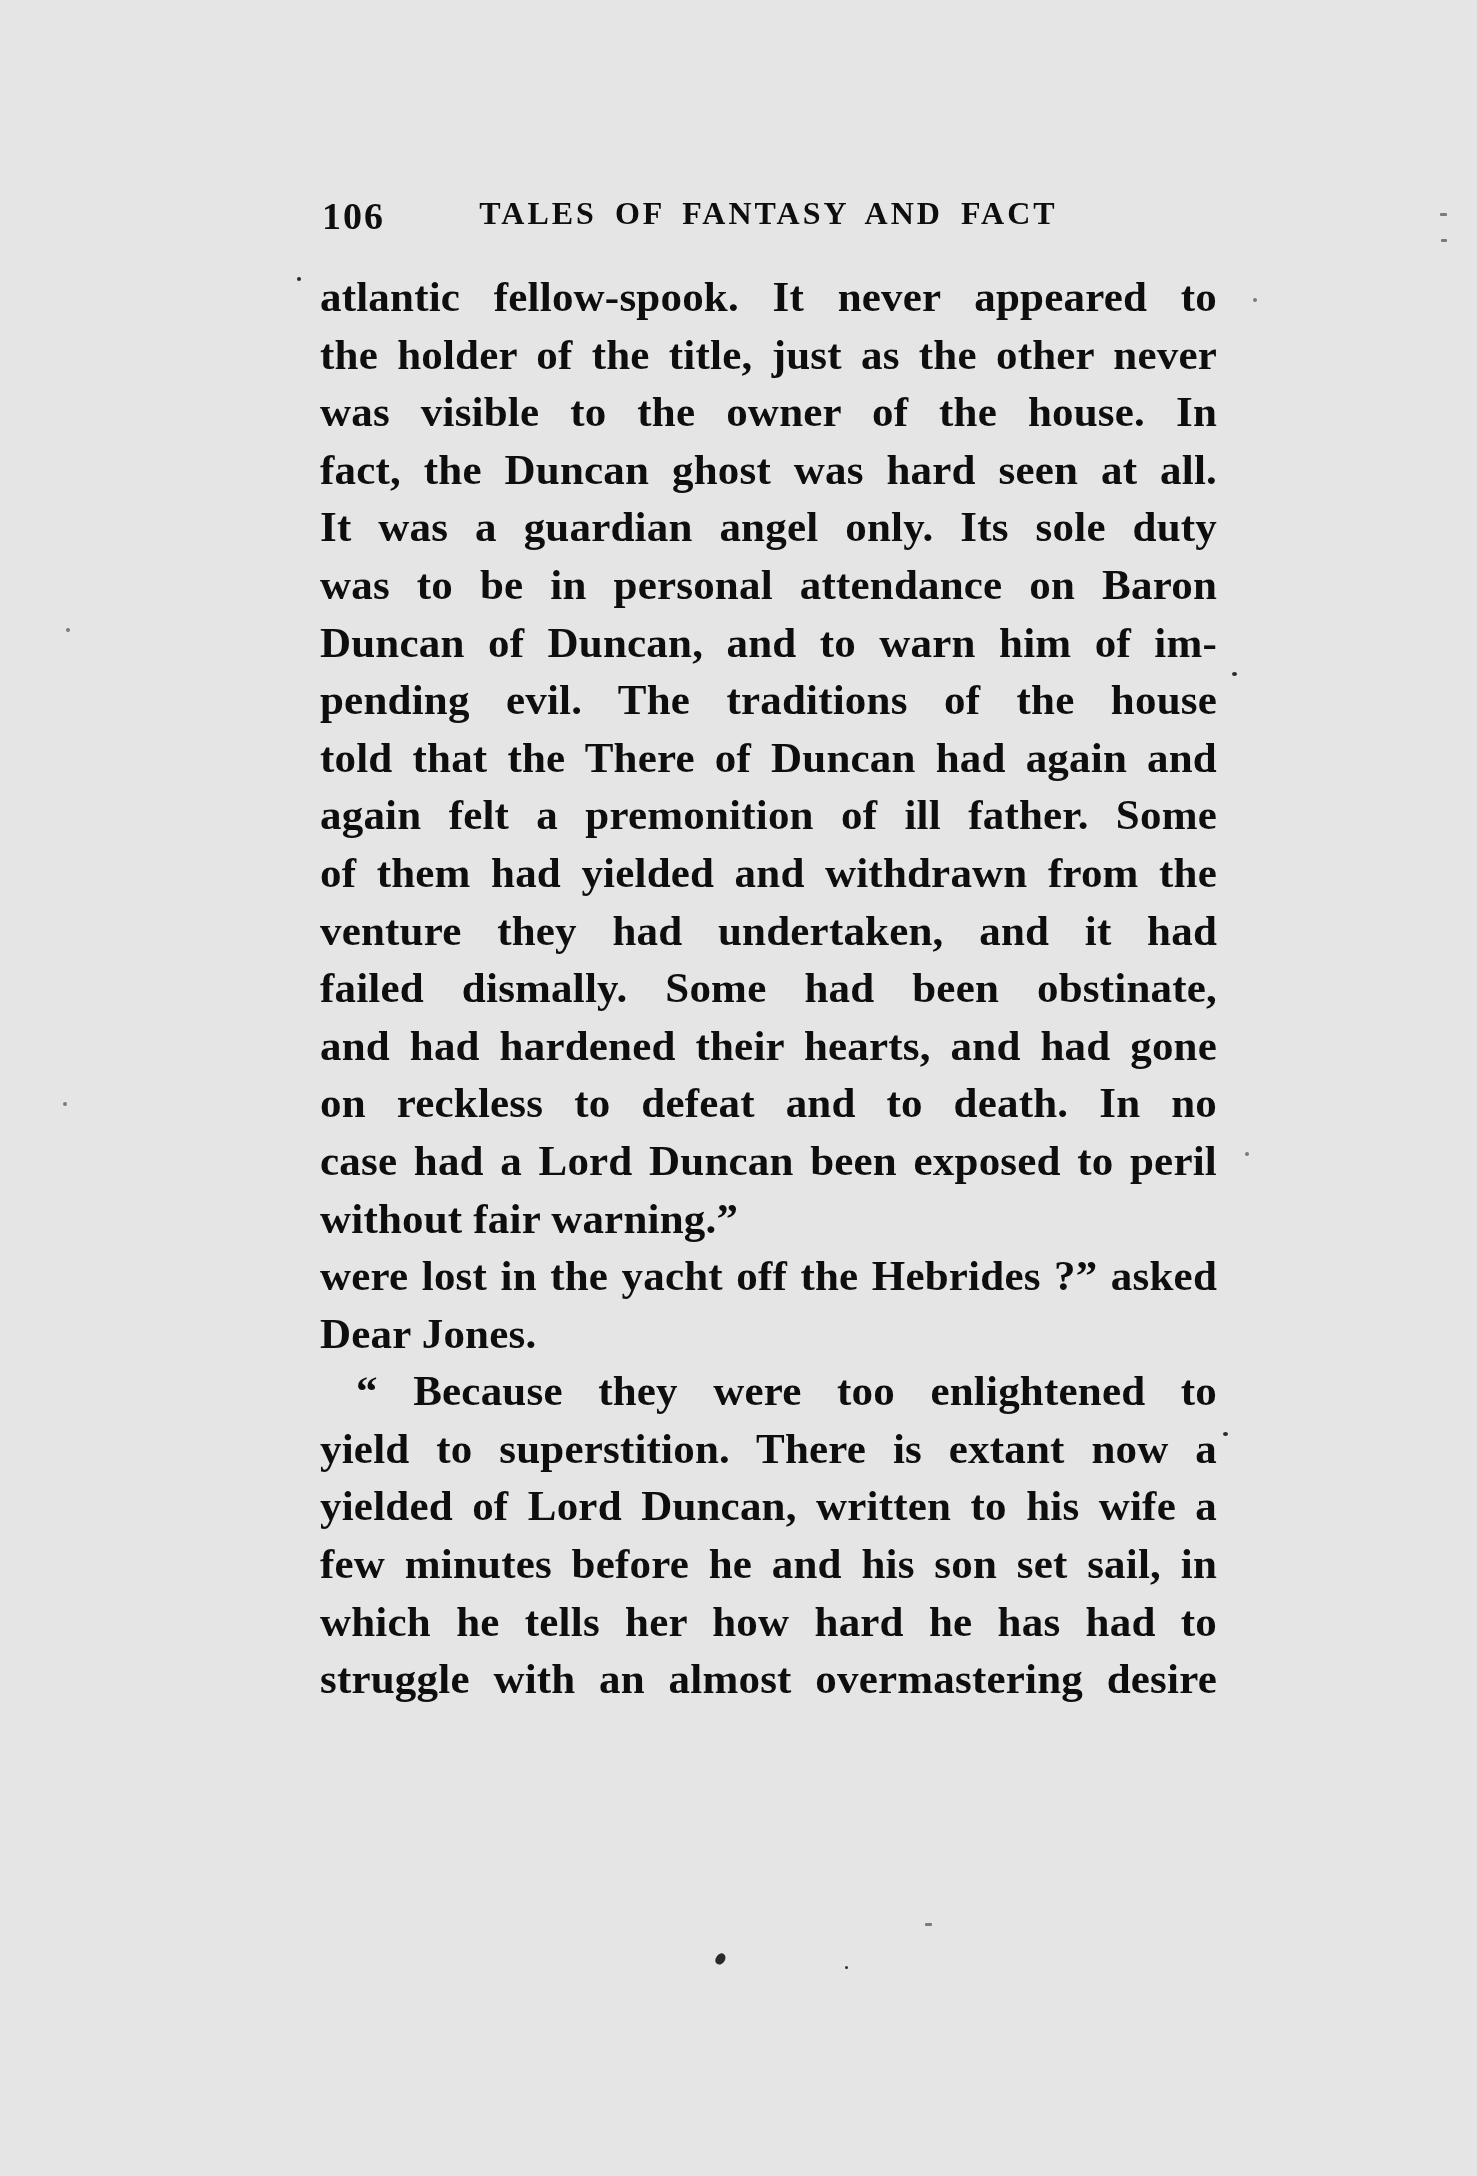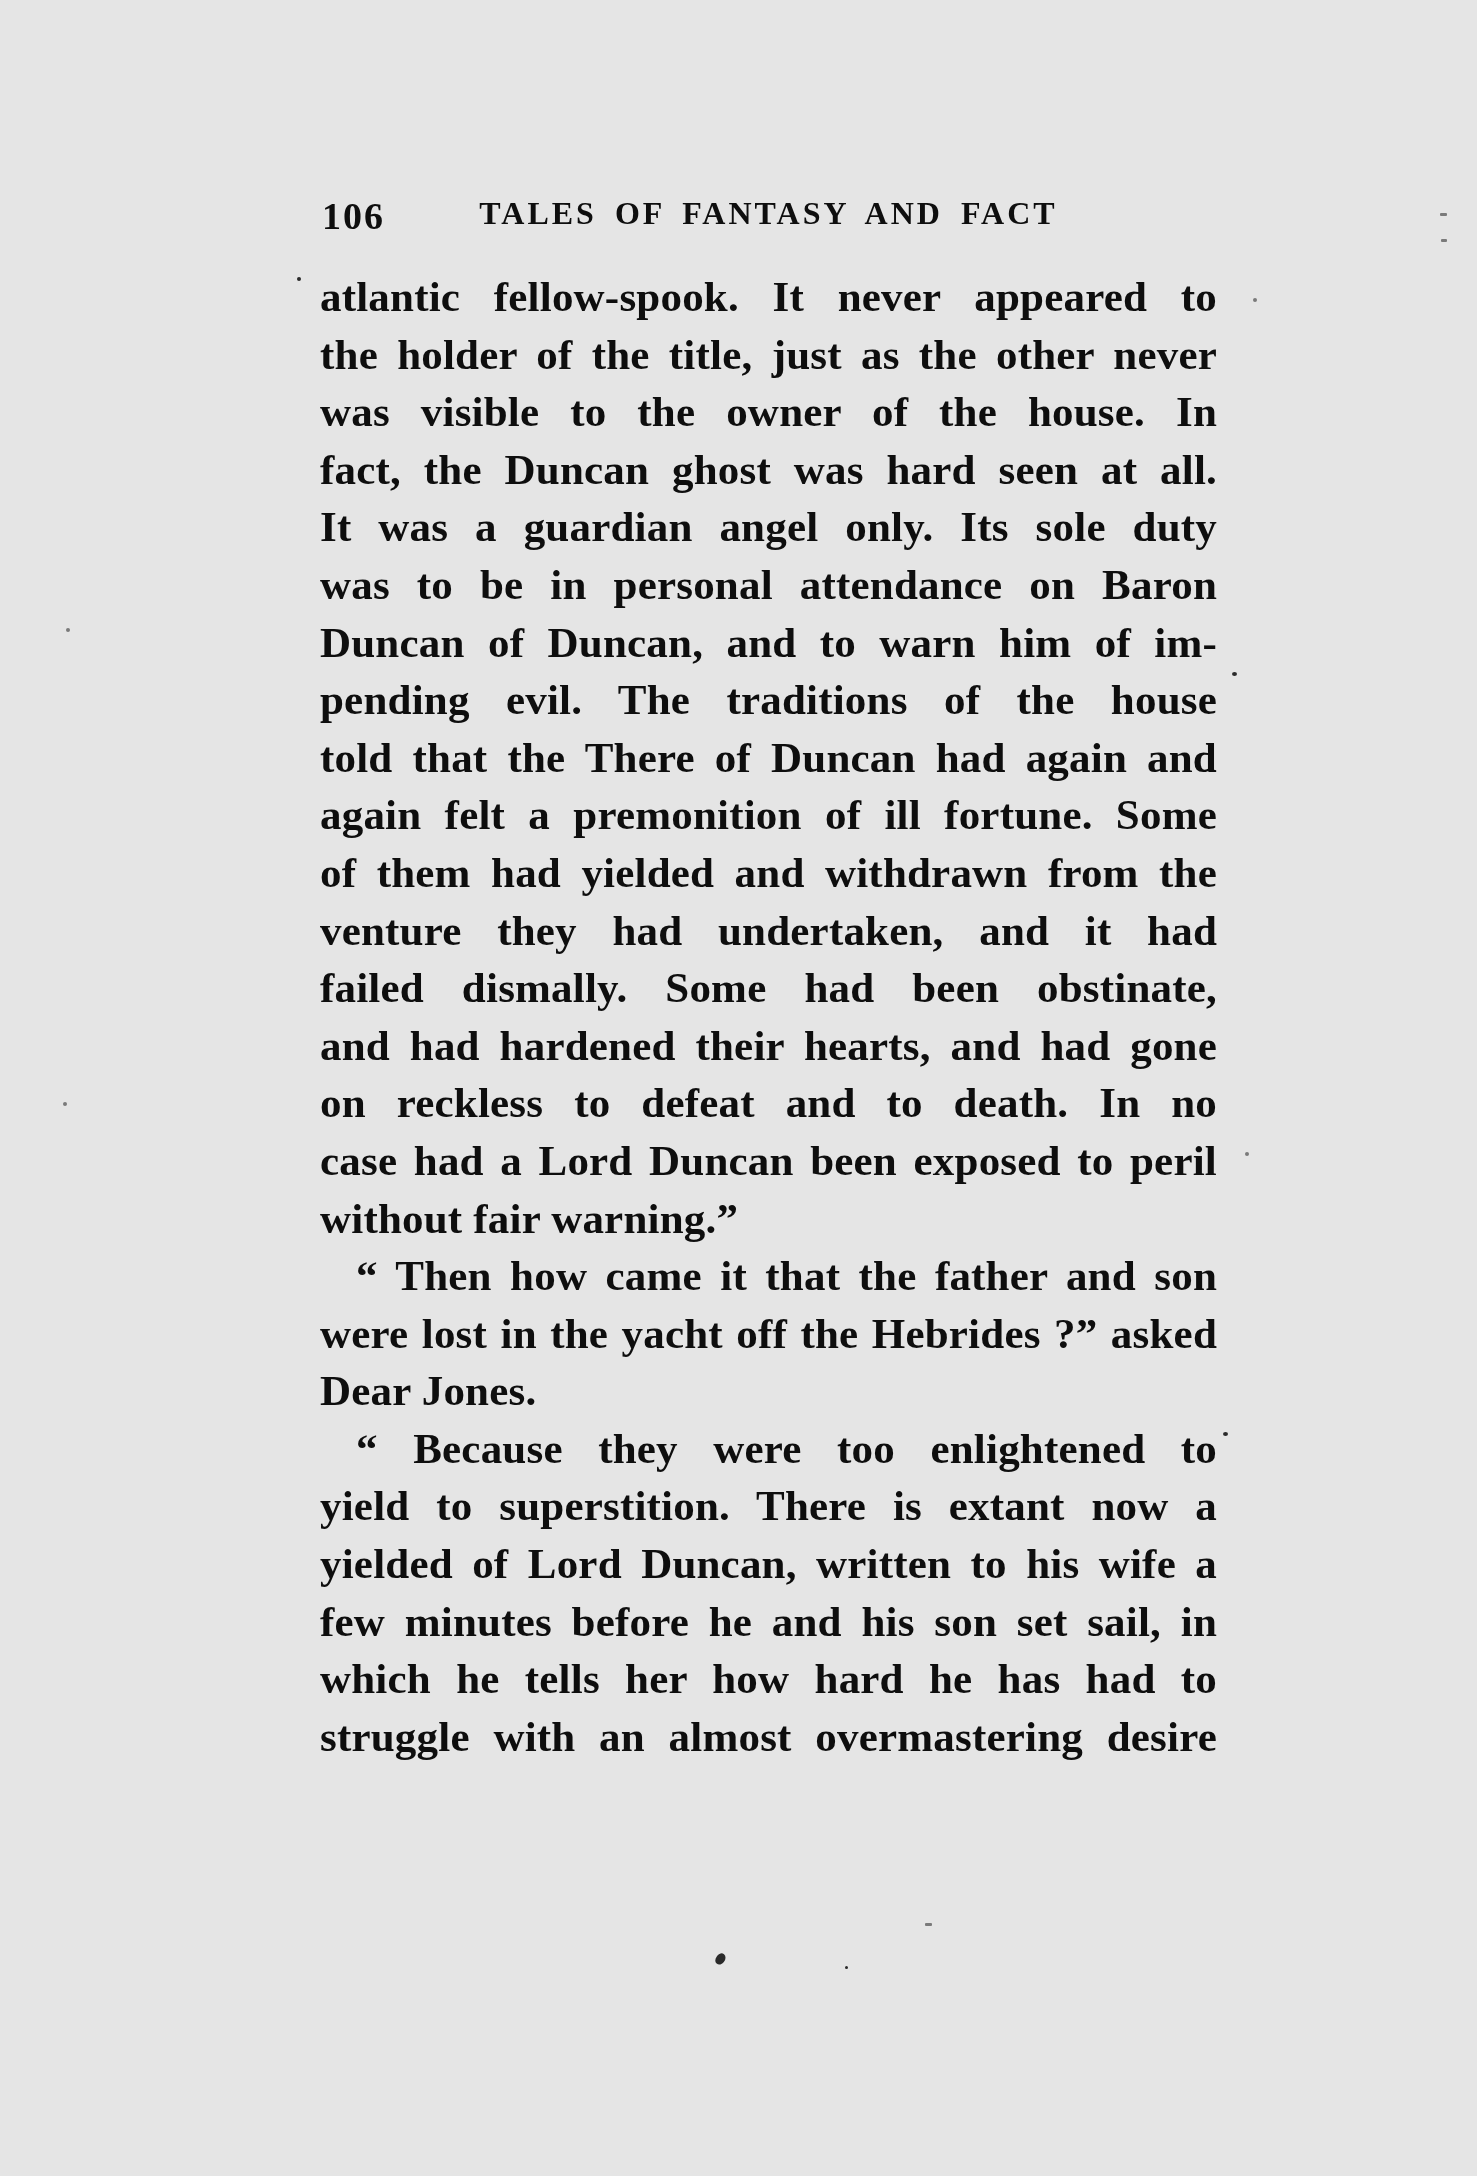--- a/index.html
+++ b/index.html
@@ -93,29 +93,28 @@
   <div class="bodytext" id="body-lines">
       <div class="line">atlantic fellow-spook.  It never appeared to</div>
       <div class="line">the holder of the title, just as the other never</div>
       <div class="line">was visible to the owner of the house.  In</div>
       <div class="line">fact, the Duncan ghost was hard seen at all.</div>
       <div class="line">It was a guardian angel only.  Its sole duty</div>
       <div class="line">was to be in personal attendance on Baron</div>
       <div class="line">Duncan of Duncan, and to warn him of im-</div>
       <div class="line">pending evil.  The traditions of the house</div>
       <div class="line">told that the There of Duncan had again and</div>
-      <div class="line">again felt a premonition of ill fortune.  Some</div>
+      <div class="line">again felt a premonition of ill father.  Some</div>
       <div class="line">of them had yielded and withdrawn from the</div>
       <div class="line">venture they had undertaken, and it had</div>
       <div class="line">failed dismally.  Some had been obstinate,</div>
       <div class="line">and had hardened their hearts, and had gone</div>
       <div class="line">on reckless to defeat and to death.  In no</div>
       <div class="line">case had a Lord Duncan been exposed to peril</div>
       <div class="line nojust">without fair warning.”</div>
-      <div class="line indent">“ Then how came it that the father and son</div>
       <div class="line">were lost in the yacht off the Hebrides ?” asked</div>
       <div class="line nojust">Dear Jones.</div>
       <div class="line indent">“ Because they were too enlightened to</div>
       <div class="line">yield to superstition.  There is extant now a</div>
       <div class="line">yielded of Lord Duncan, written to his wife a</div>
       <div class="line">few minutes before he and his son set sail, in</div>
       <div class="line">which he tells her how hard he has had to</div>
       <div class="line">struggle with an almost overmastering desire</div>
     </div>
 

